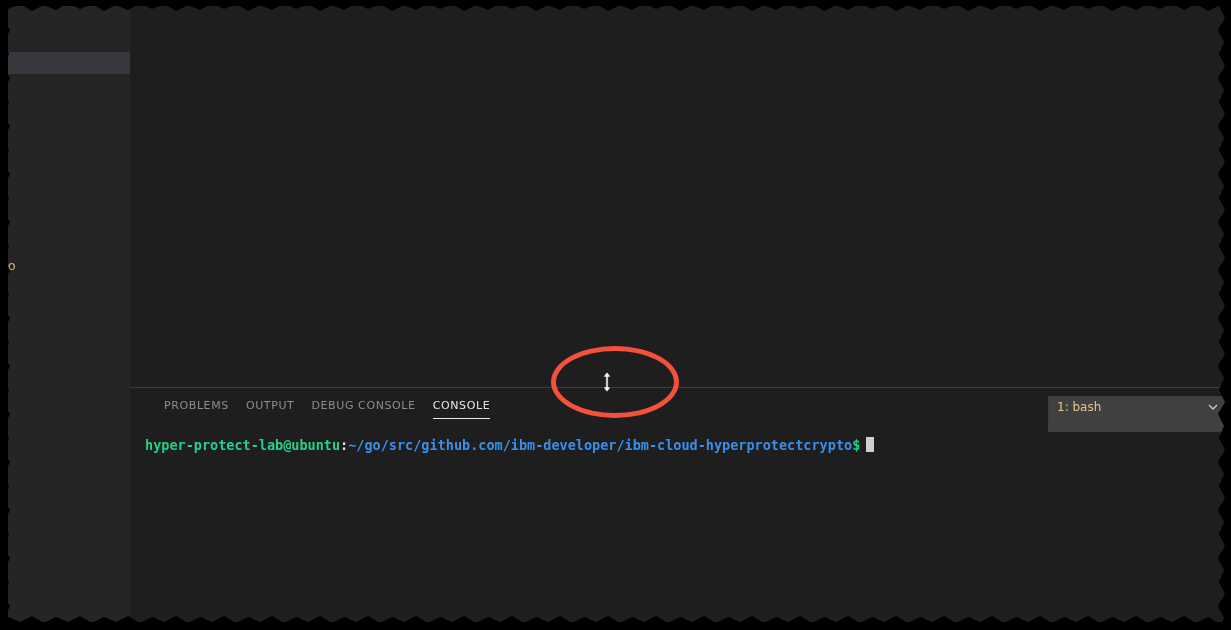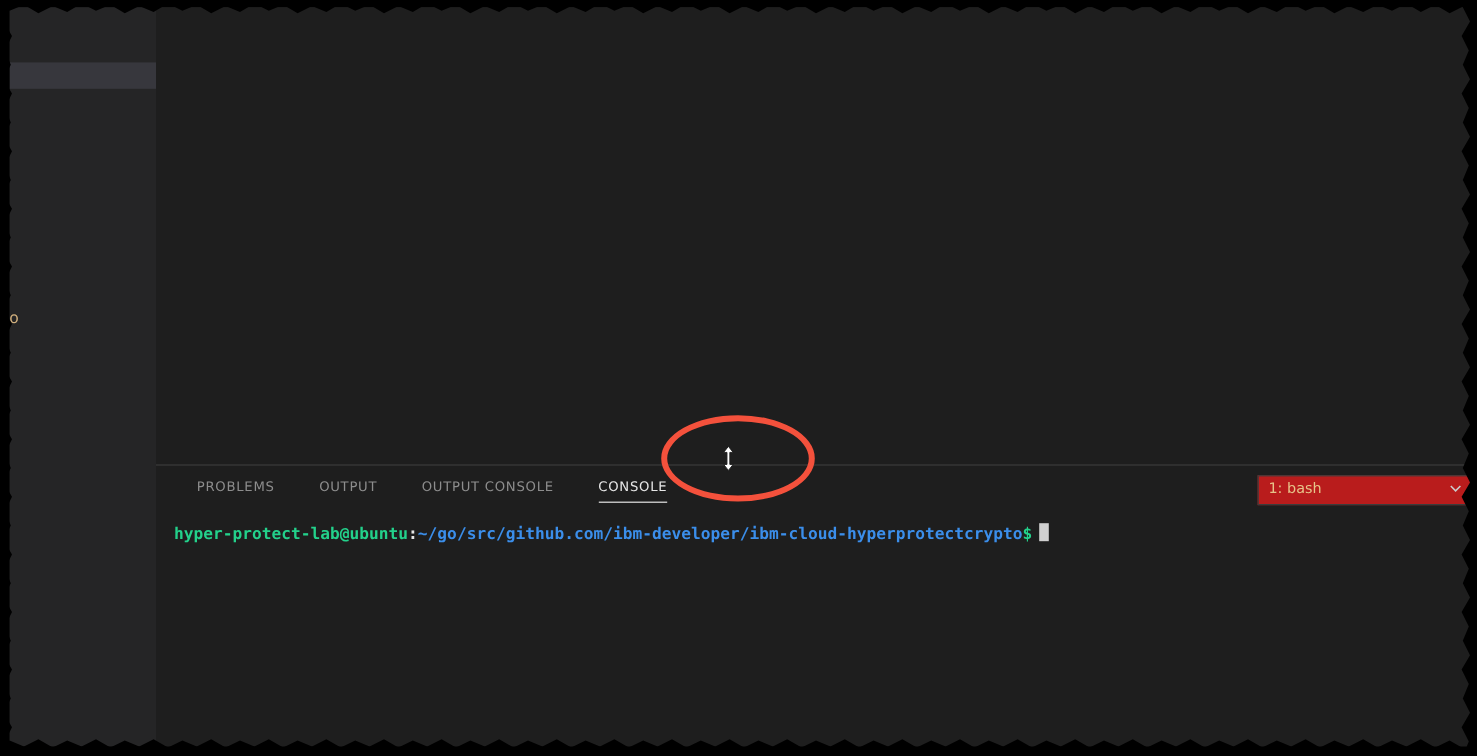--- a/index.html
+++ b/index.html
@@ -118,43 +118,43 @@
     height: 35px;
     width: 100%;
   }
   .panel-tab {
     position: relative;
     display: inline-block;
     color: #8d8d8d;
     font-size: 11px;
     letter-spacing: 0.6px;
     line-height: 35px;
-    margin-left: 32px;
+    margin-left: 12px;
     cursor: pointer;
     white-space: nowrap;
   }
   .panel-tab:first-child { margin-left: 34px; }
   .panel-tab.active { color: #e7e7e7; }
   .panel-tab.active::after {
     content: "";
     position: absolute;
     left: 0;
     right: 0;
     bottom: 4px;
     height: 1px;
     background: #e7e7e7;
   }
 
   .term-select {
     position: absolute;
     right: 5px;
     top: 8px;
     width: 178px;
-    height: 25px;
-    background: #b91c1c;
+    height: 36px;
+    background: #404040;
     border: 1px solid #3c3c3c;
     color: #e7c48a;
     font-size: 12px;
     line-height: 20px;
     padding: 0 18px 0 8px;
     box-sizing: border-box;
     cursor: pointer;
     white-space: nowrap;
     overflow: hidden;
   }
@@ -273,21 +273,21 @@
         </div>
 
       </div>
     </div>
 
     <div class="panel">
 
       <div class="panel-tabs">
         <span class="panel-tab">PROBLEMS</span>
         <span class="panel-tab">OUTPUT</span>
-        <span class="panel-tab">OUTPUT CONSOLE</span>
+        <span class="panel-tab">DEBUG CONSOLE</span>
         <span class="panel-tab active">CONSOLE</span>
       </div>
 
       <div class="term-select">
         <span>1: bash</span>
         <span class="chev">
           <svg width="12" height="20" viewBox="0 0 12 20" aria-hidden="true">
             <path d="M2 8 L6 12 L10 8" fill="none" stroke="#cccccc" stroke-width="1.3"></path>
           </svg>
         </span>

